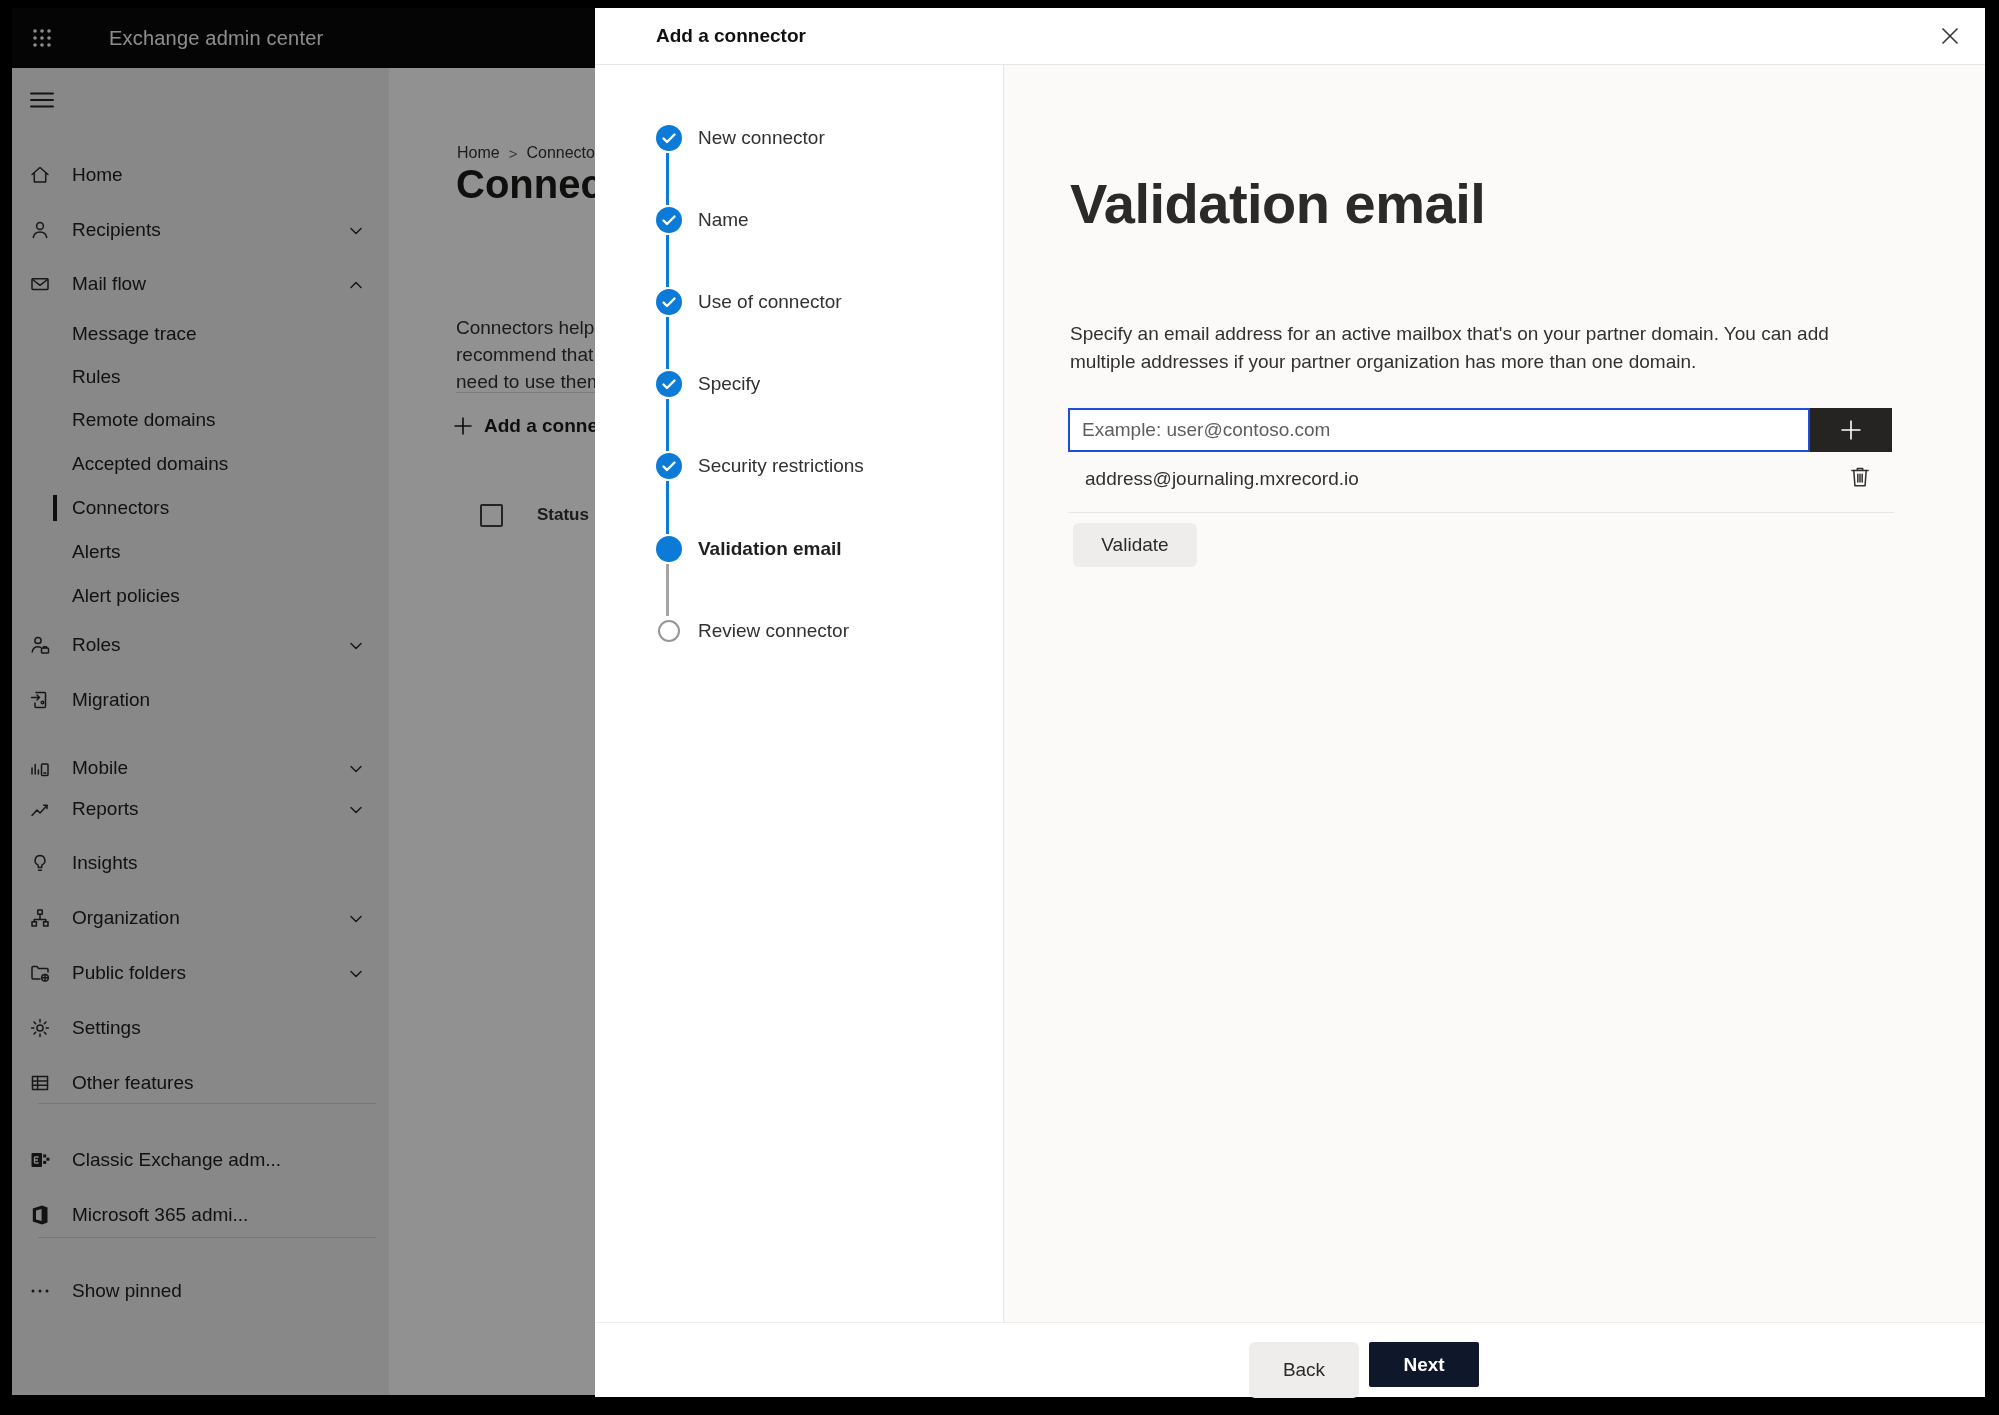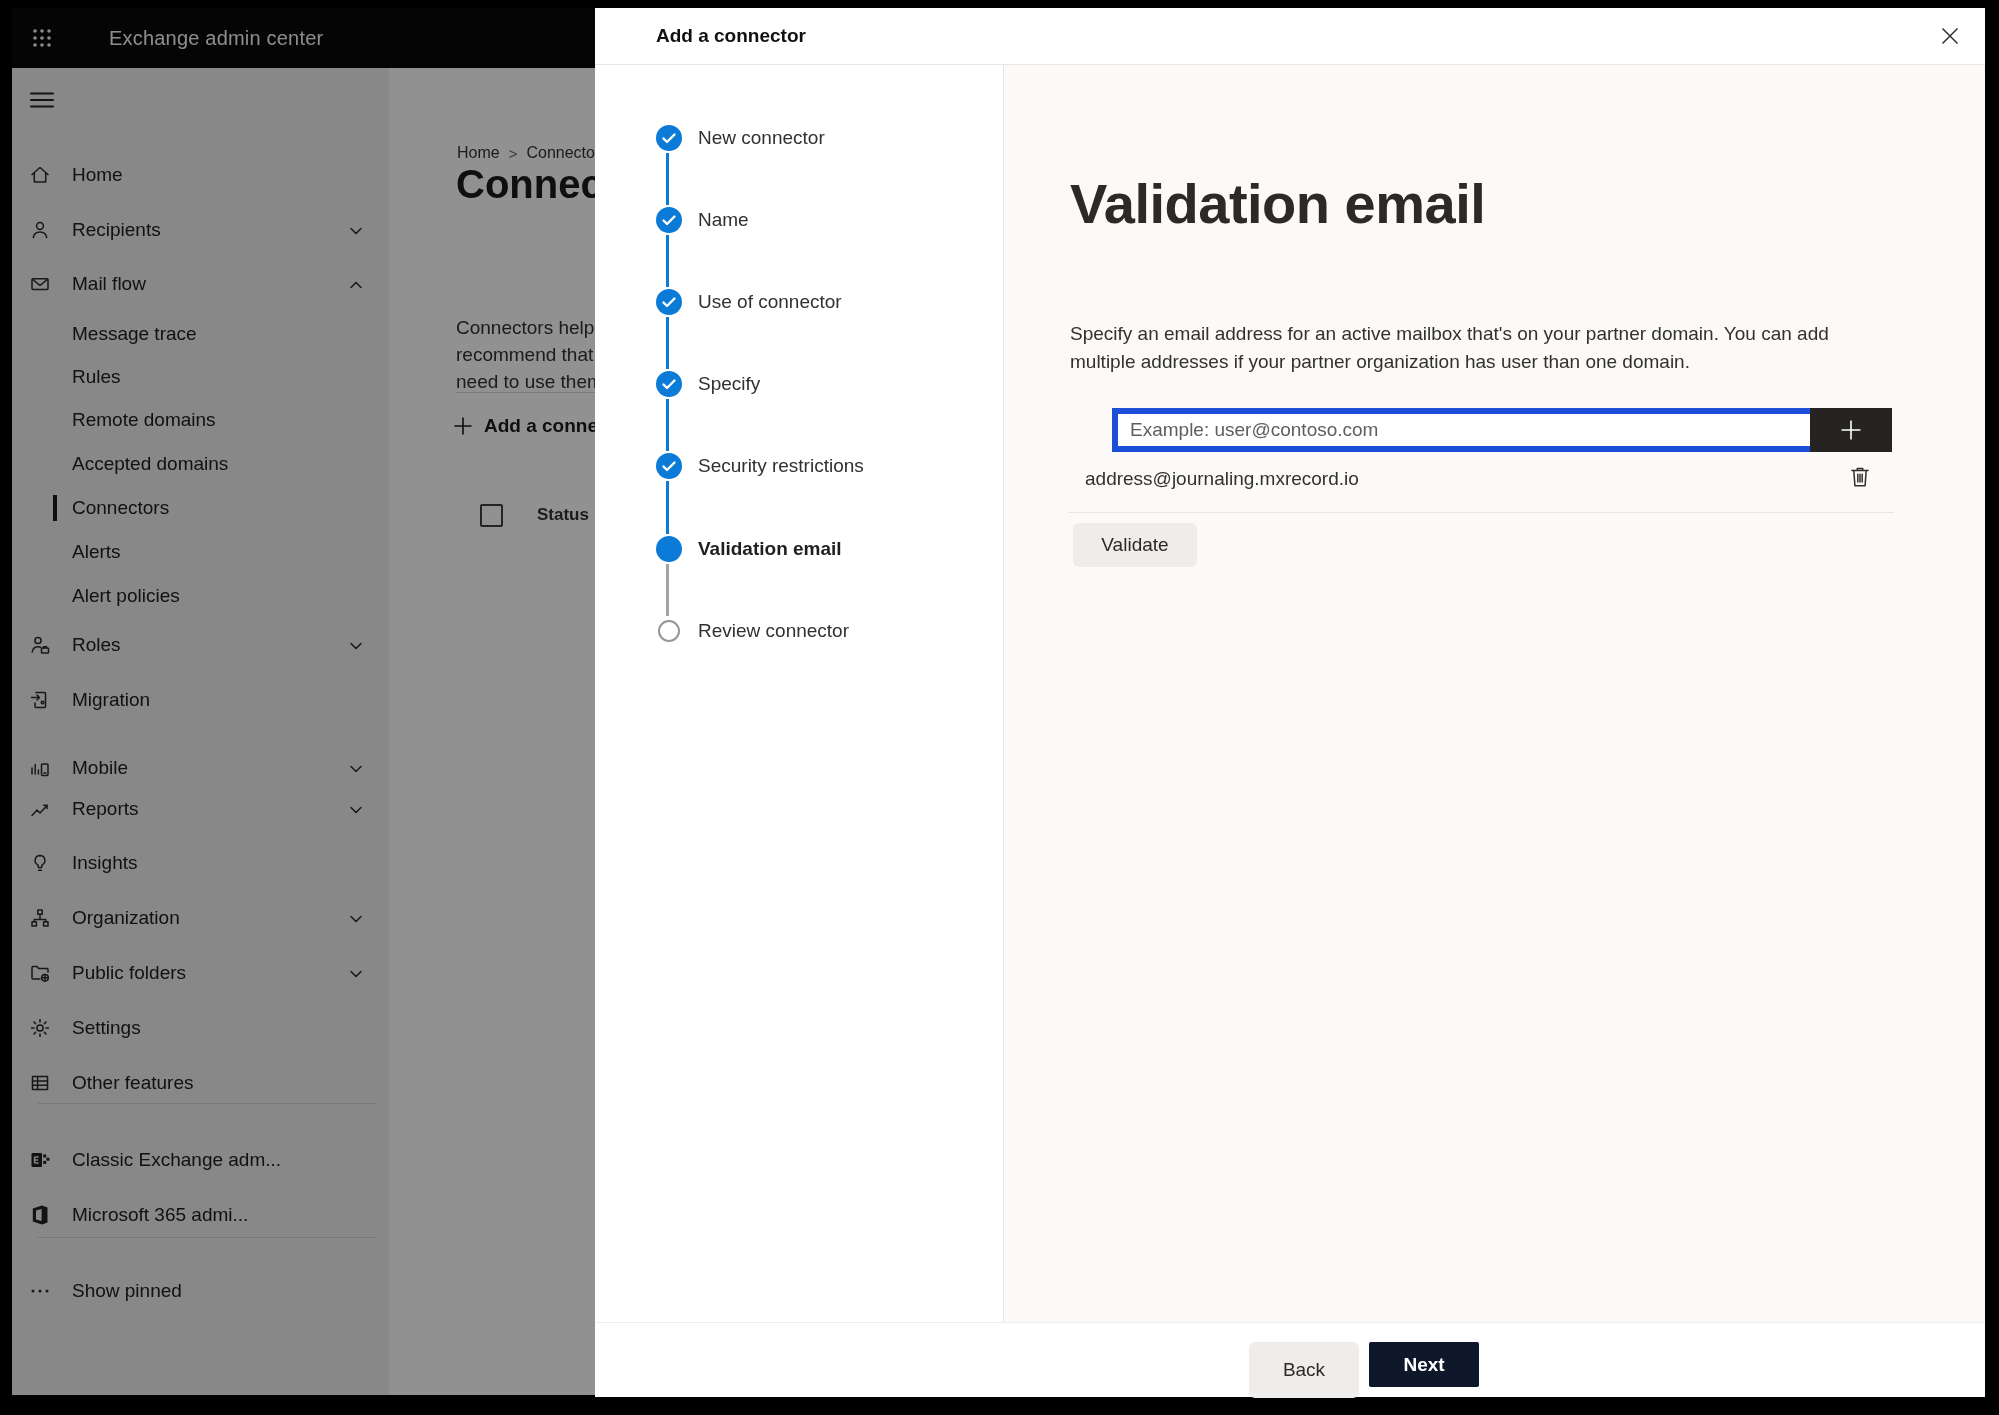--- a/index.html
+++ b/index.html
@@ -53,21 +53,21 @@
   .step-circle.done,.step-circle.current{background:#0b7bd7;}
   .step-circle.todo{background:#fff;border:2.5px solid #989694;}
   .step-label{position:absolute;left:103px;top:1px;font-size:19px;color:#32312f;line-height:24px;white-space:nowrap;}
   .step-label.current{font-weight:bold;color:#201f1e;}
   .step-line{position:absolute;left:71px;width:3px;background:#0b7bd7;}
   .step-line.gray{background:#a6a4a2;}
 
   
   #v-heading{position:absolute;left:475px;top:163px;font-size:56px;font-weight:bold;color:#2b2a28;letter-spacing:-.5px;}
   .v-desc{position:absolute;left:475px;font-size:19px;color:#32312f;line-height:28px;white-space:nowrap;}
-  #email-input{position:absolute;left:473px;top:400px;width:742px;height:44px;box-sizing:border-box;border:6px solid #1d4ed8;background:#fff;font-size:19px;padding:0 12px;color:#201f1e;font-family:"Liberation Sans",sans-serif;outline:none;margin-left:44px;}
+  #email-input{position:absolute;left:473px;top:400px;width:742px;height:44px;box-sizing:border-box;border:2px solid #1d4ed8;background:#fff;font-size:19px;padding:0 12px;color:#201f1e;font-family:"Liberation Sans",sans-serif;outline:none;}
   #email-input::placeholder{color:#605e5c;}
   #plus-btn{position:absolute;left:1215px;top:400px;width:82px;height:44px;background:#252423;border:none;cursor:pointer;display:flex;align-items:center;justify-content:center;}
   #addr-text{position:absolute;left:490px;top:458px;font-size:19px;color:#32312f;line-height:26px;}
   #trash-btn{position:absolute;left:1252px;top:456px;width:26px;height:26px;cursor:pointer;background:none;border:none;padding:0;}
   #addr-divider{position:absolute;left:473px;top:504px;width:826px;height:1px;background:#e8e6e4;}
   .btn-light{background:#efedeb;border:none;border-radius:6px;font-size:19px;font-weight:normal;color:#2b2a28;cursor:pointer;font-family:"Liberation Sans",sans-serif;}
   .btn-dark{background:#0f172a;border:none;border-radius:2px;font-size:19px;font-weight:bold;color:#fff;cursor:pointer;font-family:"Liberation Sans",sans-serif;}
   #validate-btn{position:absolute;left:478px;top:515px;width:124px;height:44px;}
   #back-btn{position:absolute;left:654px;top:1334px;width:110px;height:56px;}
   #next-btn{position:absolute;left:774px;top:1334px;width:110px;height:45px;}
@@ -389,21 +389,21 @@
       <span class="step-circle current"></span>
       <span class="step-label current">Validation email</span>
     </div>
     <div class="step" style="top:610px">
       <span class="step-circle todo" style="left:63px;width:22px;height:22px;top:2px"></span>
       <span class="step-label">Review connector</span>
     </div>
 
     <div id="v-heading">Validation email</div>
     <div class="v-desc" style="top:312px">Specify an email address for an active mailbox that's on your partner domain. You can add</div>
-    <div class="v-desc" style="top:340px">multiple addresses if your partner organization has user than one domain.</div>
+    <div class="v-desc" style="top:340px">multiple addresses if your partner organization has more than one domain.</div>
 
     <input id="email-input" type="text" placeholder="Example: user@contoso.com" style="">
     <button id="plus-btn">
       <svg width="26" height="26" viewBox="0 0 26 26">
           <path d="M13 3.5v19M3.5 13h19" stroke="#fff" stroke-width="1.6" fill="none"></path>
         </svg>
     </button>
 
     <div id="addr-text">address@journaling.mxrecord.io</div>
     <button id="trash-btn">

